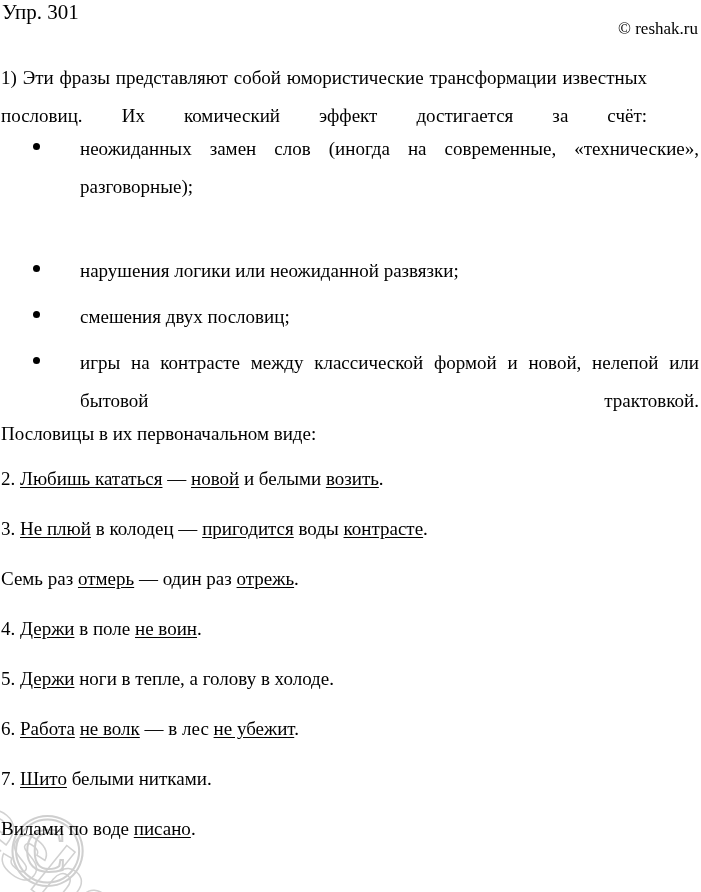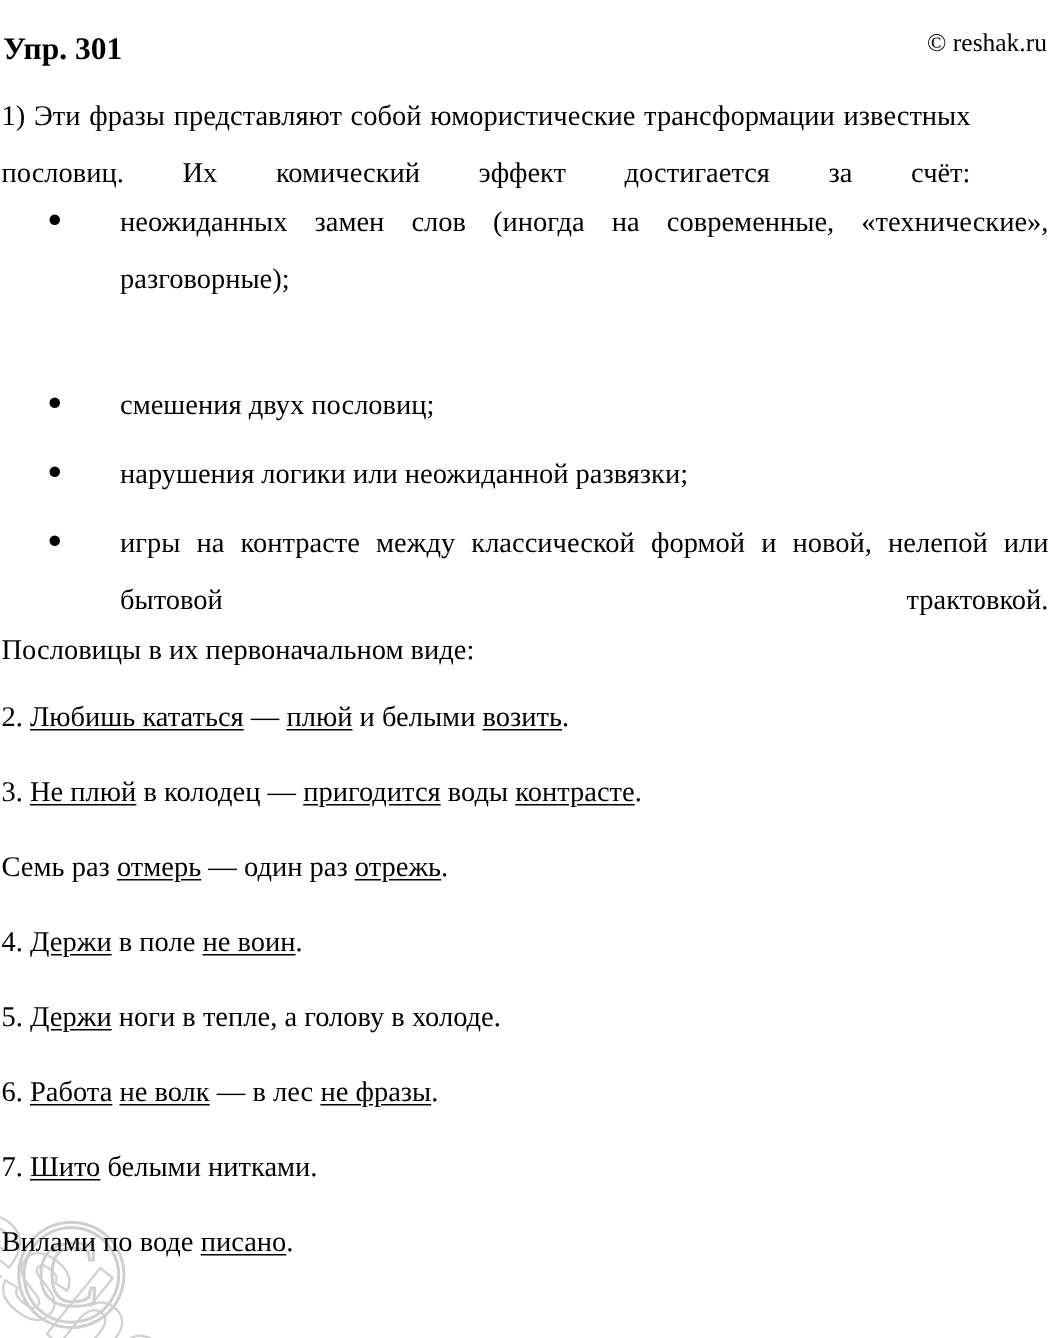--- a/index.html
+++ b/index.html
@@ -67,24 +67,23 @@
     left: 0;
     top: 0;
     width: 701px;
     height: 26px;
   }
   .header-title {
     position: absolute;
     left: 2px;
     top: 0px;
     font-size: 21px;
-    font-weight: bold;
+    font-weight: normal;
     line-height: 24px;
     white-space: nowrap;
-    margin-top: 20px;
   }
   .header-credit {
     position: absolute;
     right: 3px;
     top: 18px;
     font-size: 17px;
     line-height: 22px;
     white-space: nowrap;
   }
 
@@ -181,38 +180,38 @@
 
   <p class="intro">1) Эти фразы представляют собой юмористические трансформации известных пословиц. Их комический эффект достигается за счёт:</p>
 
   <div class="bullets">
       <div class="bullet-item">
         <span class="bullet-dot"></span>
         <span class="bullet-text justify-force">неожиданных замен слов (иногда на современные, «технические», разговорные);</span>
       </div>
       <div class="bullet-item">
         <span class="bullet-dot"></span>
+        <span class="bullet-text">нарушения логики или неожиданной развязки;</span>
+      </div>
+      <div class="bullet-item">
+        <span class="bullet-dot"></span>
         <span class="bullet-text">смешения двух пословиц;</span>
       </div>
       <div class="bullet-item">
         <span class="bullet-dot"></span>
-        <span class="bullet-text">нарушения логики или неожиданной развязки;</span>
-      </div>
-      <div class="bullet-item">
-        <span class="bullet-dot"></span>
         <span class="bullet-text justify-force">игры на контрасте между классической формой и новой, нелепой или бытовой трактовкой.</span>
       </div>
     </div>
 
   <div class="prov-heading">Пословицы в их первоначальном виде:</div>
 
   <div class="prov-list">
-      <div class="prov-line"><span>2.</span><span> </span><span class="u">Любишь кататься</span><span> — </span><span class="u">плюй</span><span> и белыми </span><span class="u">возить</span><span>.</span></div>
+      <div class="prov-line"><span>2.</span><span> </span><span class="u">Любишь кататься</span><span> — </span><span class="u">новой</span><span> и белыми </span><span class="u">возить</span><span>.</span></div>
       <div class="prov-line"><span>3.</span><span> </span><span class="u">Не плюй</span><span> в колодец — </span><span class="u">пригодится</span><span> воды </span><span class="u">контрасте</span><span>.</span></div>
       <div class="prov-line"><span>Семь раз </span><span class="u">отмерь</span><span> — один раз </span><span class="u">отрежь</span><span>.</span></div>
       <div class="prov-line"><span>4.</span><span> </span><span class="u">Держи</span><span> в поле </span><span class="u">не воин</span><span>.</span></div>
       <div class="prov-line"><span>5.</span><span> </span><span class="u">Держи</span><span> ноги в тепле, а голову в холоде.</span></div>
-      <div class="prov-line"><span>6.</span><span> </span><span class="u">Работа</span><span> </span><span class="u">не волк</span><span> — в лес </span><span class="u">не фразы</span><span>.</span></div>
+      <div class="prov-line"><span>6.</span><span> </span><span class="u">Работа</span><span> </span><span class="u">не волк</span><span> — в лес </span><span class="u">не убежит</span><span>.</span></div>
       <div class="prov-line"><span>7.</span><span> </span><span class="u">Шито</span><span> белыми нитками.</span></div>
       <div class="prov-line"><span>Вилами по воде </span><span class="u">писано</span><span>.</span></div>
     </div>
 
 </div>
 
 </body></html>

